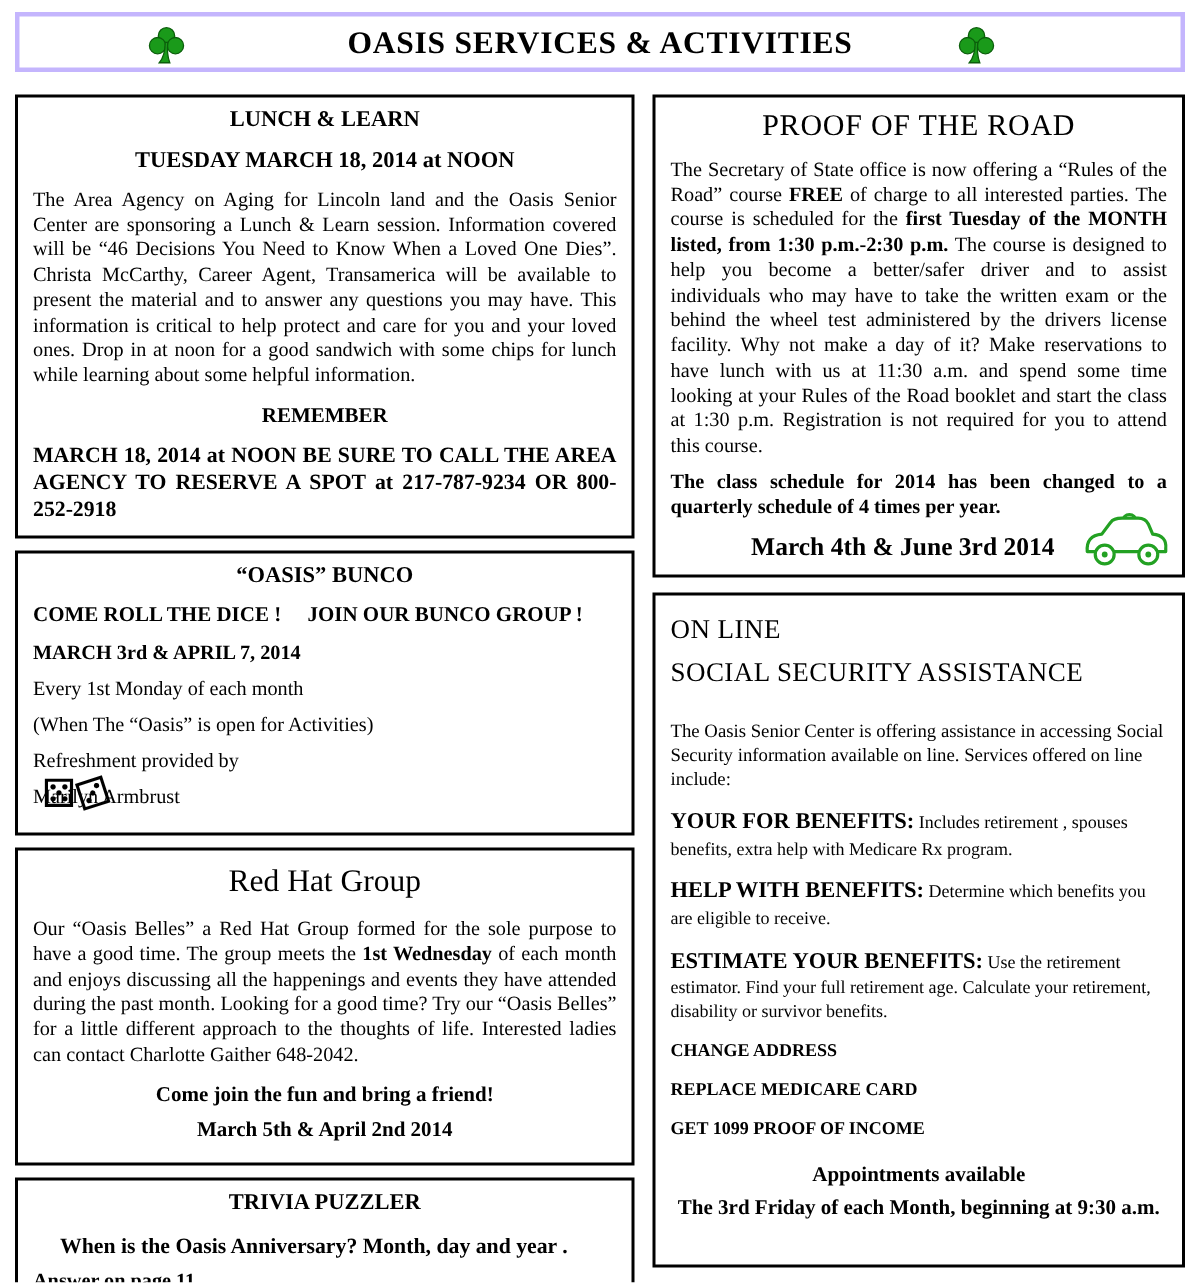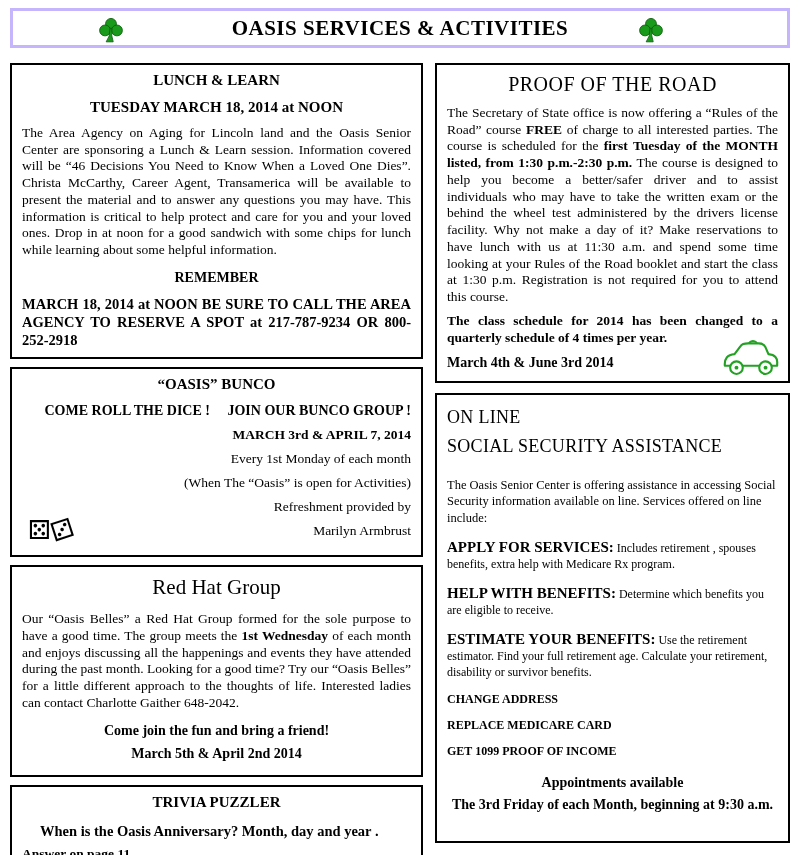--- a/index.html
+++ b/index.html
@@ -26,41 +26,41 @@
 
 
 .lunch { min-height: 292px; }
 .sec-title { text-align: center; font-weight: bold; font-size: 15px; margin: 3px 0 10px; }
 .lunch-sub { text-align: center; font-weight: bold; font-size: 15px; margin: 0 0 9px; }
 .remember { text-align: center; font-weight: bold; font-size: 14px; margin: 11px 0 9px; }
 .call-text { font-weight: bold; font-size: 14.5px; line-height: 1.25; text-align: justify; }
 
 
 .bunco { min-height: 176px; }
-.bunco-line { text-align: right; font-size: 13.5px; margin: 0 0 8px; }
+.bunco-line { text-align: left; font-size: 13.5px; margin: 0 0 8px; }
 .bunco-line.big { font-size: 14px; }
 .dice { position: absolute; left: 16px; bottom: 12px; font-size: 26px; font-family: "DejaVu Sans", sans-serif; line-height: 1; }
 .dice .die2 { display: inline-block; transform: rotate(-18deg); }
 
 
 .redhat { min-height: 212px; }
 .redhat-title { text-align: center; font-size: 21px; font-weight: normal; margin: 4px 0 11px; }
 .redhat-close { text-align: center; font-weight: bold; font-size: 14px; margin-top: 11px; }
 .redhat-dates { text-align: center; font-weight: bold; font-size: 14px; margin-top: 7px; }
 
 
 .trivia { min-height: 70px; padding-bottom: 4px; }
 .trivia-q { font-weight: bold; font-size: 14.5px; margin: 12px 0 6px; padding-left: 18px; }
 .trivia-a { font-weight: bold; font-size: 13.5px; }
 
 
 .rules { min-height: 320px; }
 .rules-title { text-align: center; font-size: 20px; font-weight: normal; letter-spacing: .5px; margin: 4px 0 9px; }
 .rules-schedule { font-weight: bold; font-size: 13.5px; text-align: justify; margin-top: 7px; line-height: 1.25; }
-.rules-dates { text-align: left; font-weight: bold; font-size: 14px; margin-top: 8px; padding-right: 60px; }
+.rules-dates { text-align: right; font-weight: bold; font-size: 17px; margin-top: 8px; padding-right: 75px; }
 .car { position: absolute; right: 6px; bottom: 2px; width: 62px; height: 44px; }
 
 
 .social { min-height: 450px; }
 .social-title { text-align: left; font-size: 18px; font-weight: normal; letter-spacing: .3px; margin: 8px 0 3px; }
 .social-intro { font-size: 12.5px; line-height: 1.3; margin: 20px 0 12px; }
 .social-item { font-size: 12px; line-height: 1.3; margin: 0 0 11px; }
 .social-item .label { font-weight: bold; font-size: 15px; }
 .social-plain { font-weight: bold; font-size: 12px; margin: 4px 0 11px; }
 .appt1 { text-align: center; font-weight: bold; font-size: 14px; margin-top: 16px; }
@@ -152,21 +152,21 @@
             </g>
           </svg>
         </span>
       </section>
 
       <section class="box social">
         <p class="social-title">ON LINE</p>
         <p class="social-title">SOCIAL SECURITY ASSISTANCE</p>
         <p class="social-intro">The Oasis Senior Center is offering assistance in accessing Social Security information available on line.  Services offered on line include:</p>
 
-        <p class="social-item"><span class="label">APPLY FOR SERVICES:</span><span>  Includes retirement , spouses benefits, extra help with Medicare Rx program.</span></p>
+        <p class="social-item"><span class="label">YOUR FOR BENEFITS:</span><span>  Includes retirement , spouses benefits, extra help with Medicare Rx program.</span></p>
         <p class="social-item"><span class="label">HELP WITH BENEFITS:</span><span>  Determine which benefits you are eligible to receive.</span></p>
         <p class="social-item"><span class="label">ESTIMATE YOUR BENEFITS:</span><span>  Use the retirement estimator. Find your full retirement age. Calculate your  retirement, disability or survivor benefits.</span></p>
         <p class="social-plain">CHANGE ADDRESS</p>
         <p class="social-plain">REPLACE MEDICARE CARD</p>
         <p class="social-plain">GET 1099 PROOF OF INCOME</p>
 
         <p class="appt1">Appointments available</p>
         <p class="appt2">The 3rd Friday of each Month, beginning at 9:30 a.m.</p>
       </section>
 

